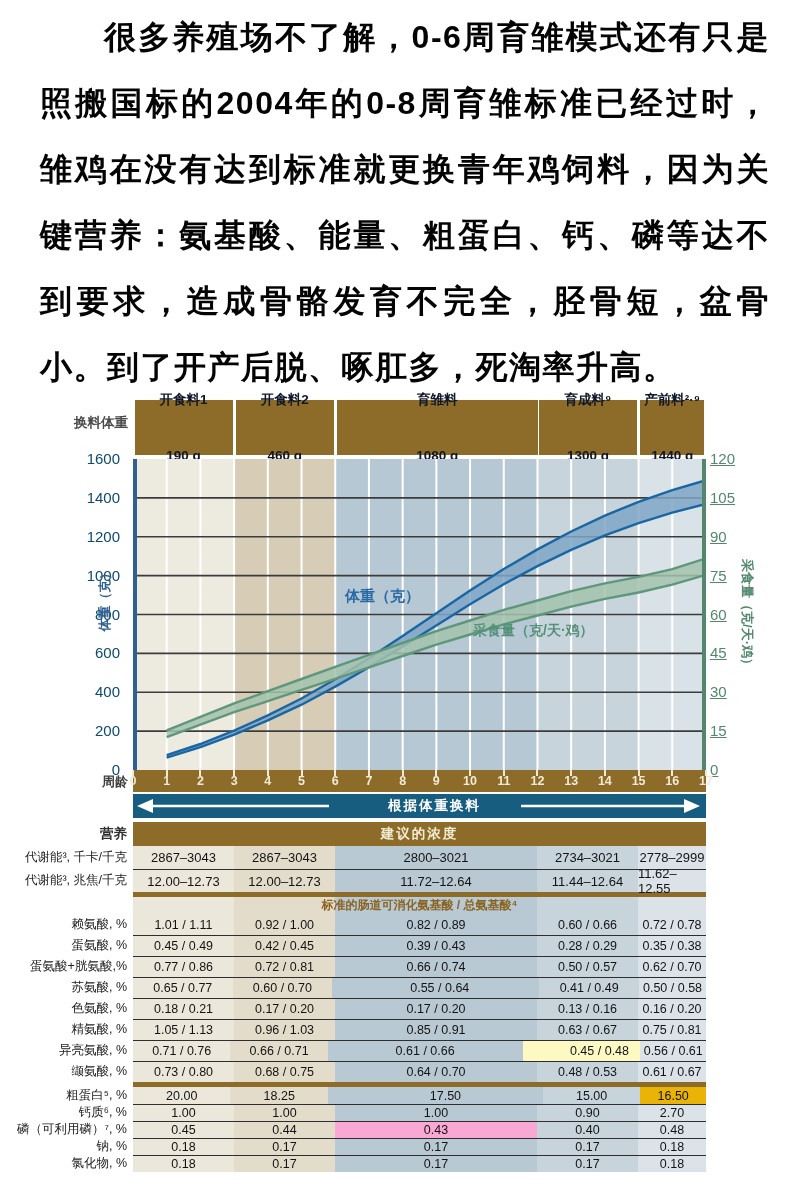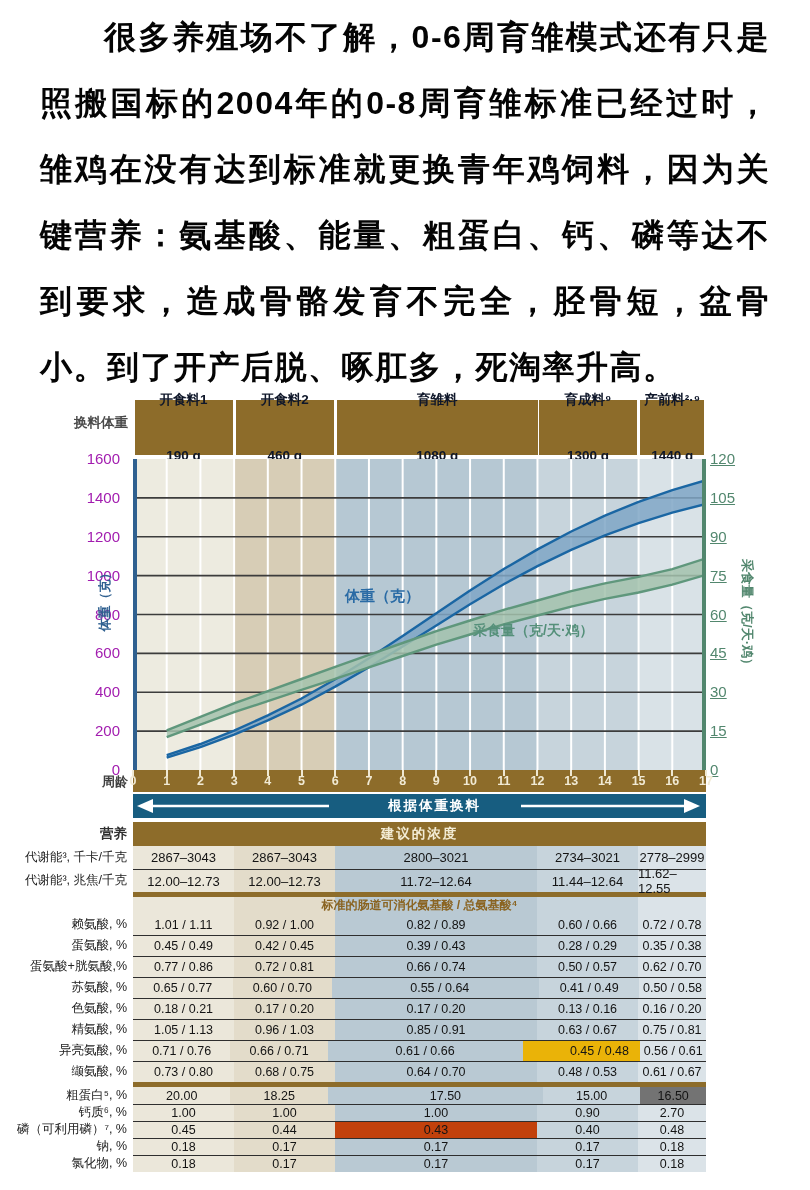--- a/index.html
+++ b/index.html
@@ -16,21 +16,21 @@
   .top-left-label{position:absolute;top:414px;left:0;width:128px;text-align:right;
                   font-size:13.5px;font-weight:700;color:#4a4a4a;}
   .plot{position:absolute;top:459px;left:133px;width:573px;height:311px;}
   .plot svg{position:absolute;left:0;top:0;}
   .plot-label{position:absolute;font-weight:700;white-space:nowrap;}
   .lbl-weight{left:212px;top:128px;color:#2a6ba5;font-size:15px;}
   .lbl-intake{left:340px;top:163px;color:#55907a;font-size:14px;}
   .ticks{position:absolute;width:128px;height:311px;top:459px;}
   .ticks-left{left:0;}
   .ticks-right{left:710px;width:96px;}
-  .tick-l{position:absolute;left:0;right:8px;text-align:right;font-size:15px;color:#a21caf;}
+  .tick-l{position:absolute;left:0;right:8px;text-align:right;font-size:15px;color:#0c4a6e;}
   .tick-r{position:absolute;left:0;font-size:15px;color:#52876e;text-decoration:underline;}
   .axis-title{position:absolute;font-size:13px;font-weight:700;text-align:center;white-space:nowrap;}
   .axis-title-left{left:60px;top:590px;width:90px;color:#2f6090;transform:rotate(-90deg);}
   .axis-title-right{left:672px;top:606px;width:150px;color:#52876e;transform:rotate(90deg);}
   .x-band{position:absolute;top:770px;left:133px;width:573px;height:22px;background:#8d6c2a;}
   .week-label{position:absolute;top:4px;transform:translateX(-50%);
               font-size:12.5px;font-weight:700;color:#f1ead4;}
   .week-tick{position:absolute;top:0;width:2px;height:6px;background:#efe8d2;}
   .week-axis-label{position:absolute;top:773px;left:0;width:128px;text-align:right;
                    font-size:13px;font-weight:700;color:#3f3f3f;}
@@ -313,21 +313,21 @@
             <div class="vcell" style="width: 101px; background: rgb(199, 212, 220);">0.63 / 0.67</div>
             <div class="vcell" style="width: 68px; background: rgb(219, 227, 232);">0.75 / 0.81</div>
           </div>
         </div>
         <div class="t-row r1">
           <div class="row-label">异亮氨酸, %</div>
           <div class="vwrap bt">
             <div class="vcell" style="width: 101px; background: rgb(235, 231, 218);">0.71 / 0.76</div>
             <div class="vcell" style="width: 101px; background: rgb(227, 220, 202);">0.66 / 0.71</div>
             <div class="vcell" style="width: 202px; background: rgb(185, 201, 211);">0.61 / 0.66</div>
-            <div class="vcell" style="width: 85px; background: #eab308; padding-left: 36px;">0.45 / 0.48</div>
+            <div class="vcell" style="width: 85px; background: #fef9c3; padding-left: 36px;">0.45 / 0.48</div>
             <div class="vcell" style="width: 68px; background: rgb(219, 227, 232);">0.56 / 0.61</div>
           </div>
         </div>
         <div class="t-row r1">
           <div class="row-label">缬氨酸, %</div>
           <div class="vwrap bt">
             <div class="vcell" style="width: 101px; background: rgb(235, 231, 218);">0.73 / 0.80</div>
             <div class="vcell" style="width: 101px; background: rgb(227, 220, 202);">0.68 / 0.75</div>
             <div class="vcell" style="width: 202px; background: rgb(185, 201, 211);">0.64 / 0.70</div>
             <div class="vcell" style="width: 101px; background: rgb(199, 212, 220);">0.48 / 0.53</div>
@@ -335,39 +335,39 @@
           </div>
         </div>
         <div class="gold-divider"></div>
         <div class="t-row r2">
           <div class="row-label">粗蛋白⁵, %</div>
           <div class="vwrap">
             <div class="vcell" style="width: 101px; background: rgb(235, 231, 218);">20.00</div>
             <div class="vcell" style="width: 101px; background: rgb(227, 220, 202);">18.25</div>
             <div class="vcell" style="width: 202px; background: rgb(185, 201, 211); padding-left: 20px;">17.50</div>
             <div class="vcell" style="width: 101px; background: rgb(199, 212, 220);">15.00</div>
-            <div class="vcell" style="width: 68px; background: #737373;">16.50</div>
+            <div class="vcell" style="width: 68px; background: #eab308;">16.50</div>
           </div>
         </div>
         <div class="t-row r2">
           <div class="row-label">钙质⁶, %</div>
           <div class="vwrap bt">
             <div class="vcell" style="width: 101px; background: rgb(235, 231, 218);">1.00</div>
             <div class="vcell" style="width: 101px; background: rgb(227, 220, 202);">1.00</div>
             <div class="vcell" style="width: 202px; background: rgb(185, 201, 211);">1.00</div>
             <div class="vcell" style="width: 101px; background: rgb(199, 212, 220);">0.90</div>
             <div class="vcell" style="width: 68px; background: rgb(219, 227, 232);">2.70</div>
           </div>
         </div>
         <div class="t-row r2">
           <div class="row-label">磷（可利用磷）⁷, %</div>
           <div class="vwrap bt">
             <div class="vcell" style="width: 101px; background: rgb(235, 231, 218);">0.45</div>
             <div class="vcell" style="width: 101px; background: rgb(227, 220, 202);">0.44</div>
-            <div class="vcell" style="width: 202px; background: #c2410c;">0.43</div>
+            <div class="vcell" style="width: 202px; background: #f9a8d4;">0.43</div>
             <div class="vcell" style="width: 101px; background: rgb(199, 212, 220);">0.40</div>
             <div class="vcell" style="width: 68px; background: rgb(219, 227, 232);">0.48</div>
           </div>
         </div>
         <div class="t-row r2">
           <div class="row-label">钠, %</div>
           <div class="vwrap bt">
             <div class="vcell" style="width: 101px; background: rgb(235, 231, 218);">0.18</div>
             <div class="vcell" style="width: 101px; background: rgb(227, 220, 202);">0.17</div>
             <div class="vcell" style="width: 202px; background: rgb(185, 201, 211);">0.17</div>

